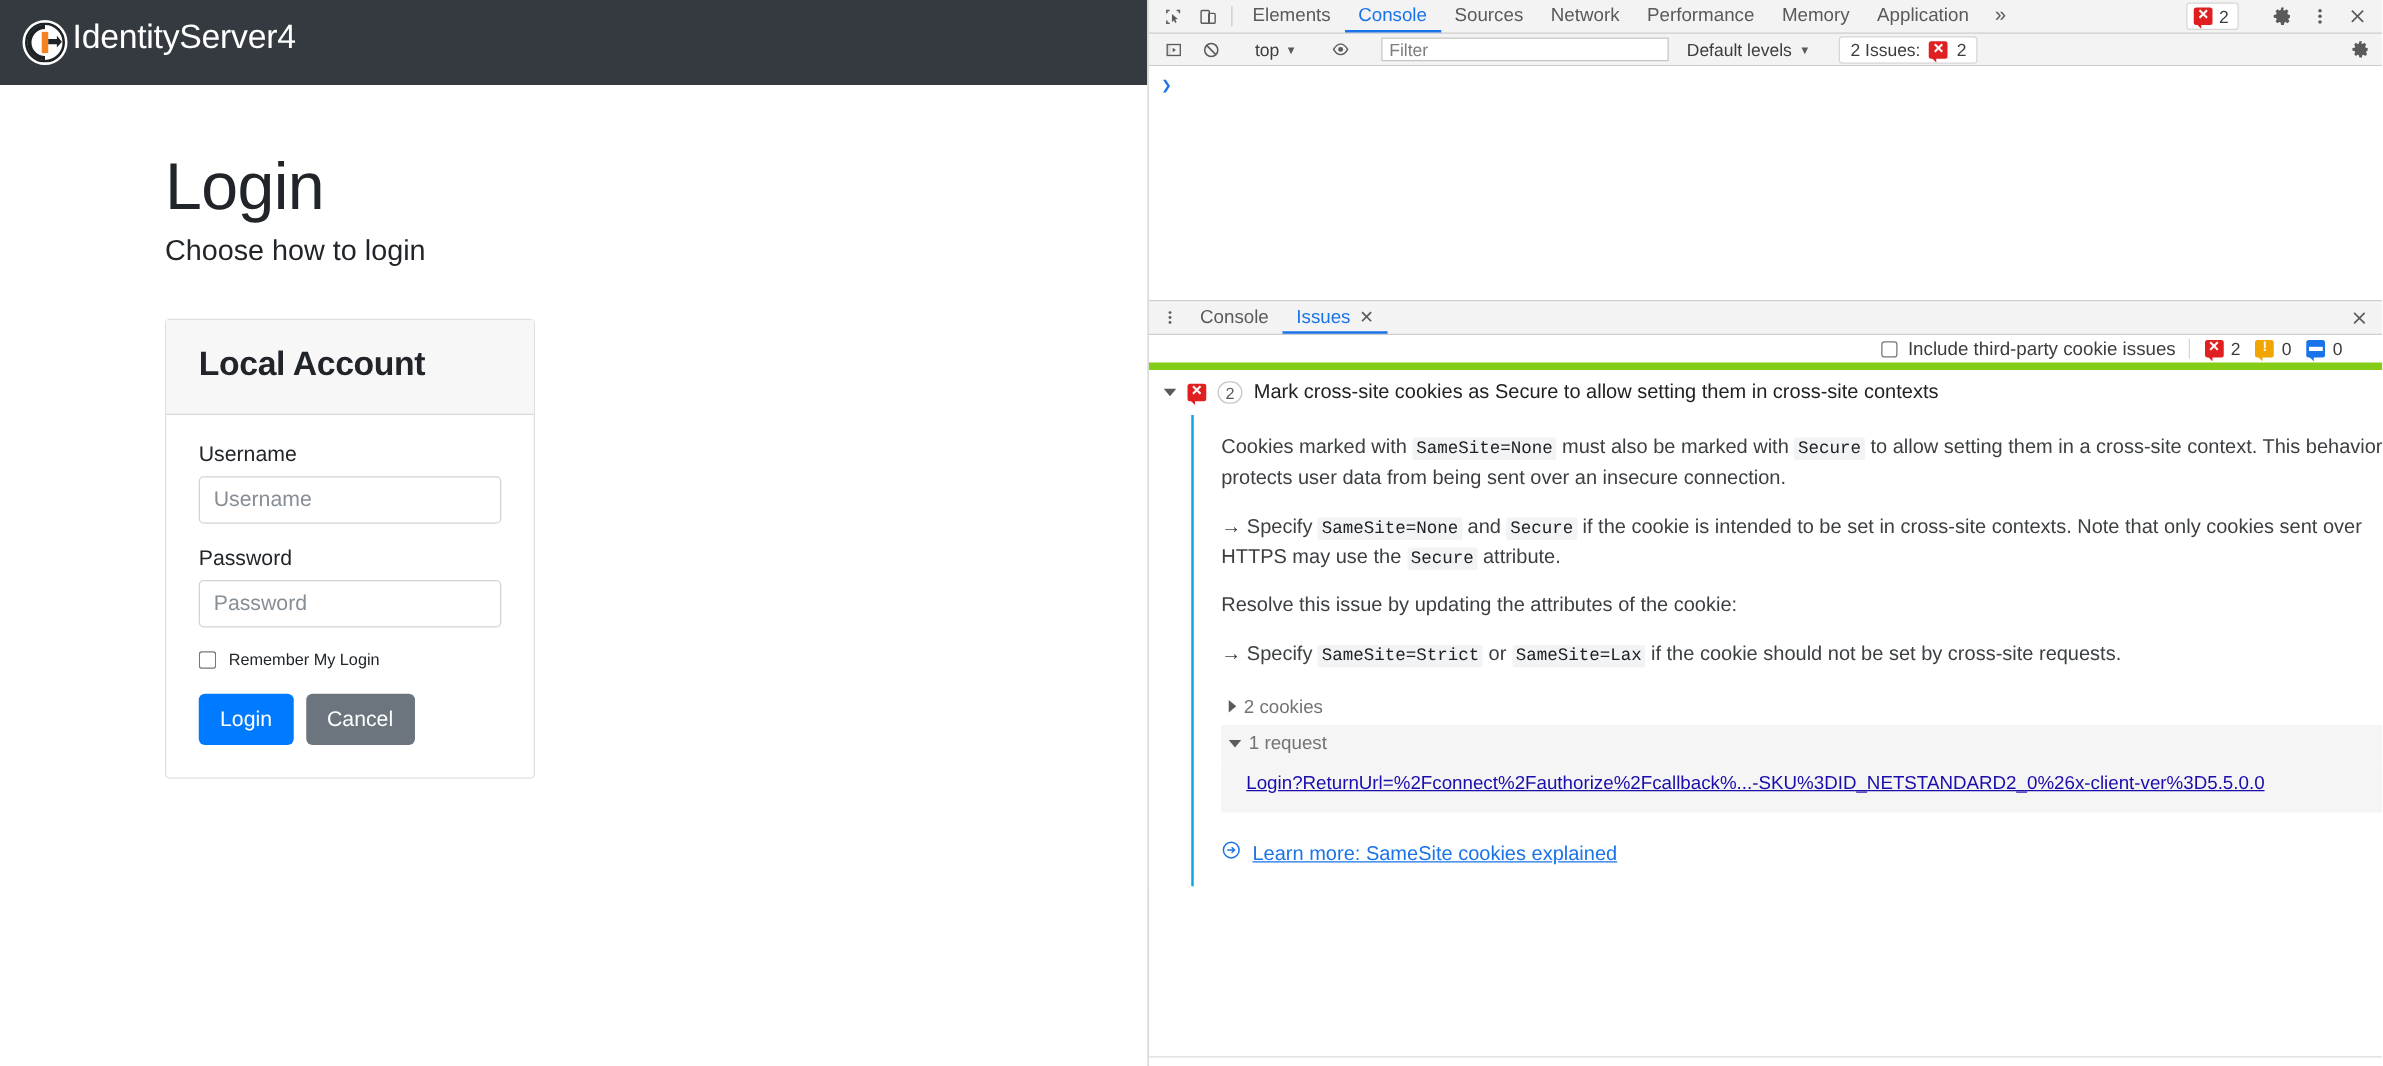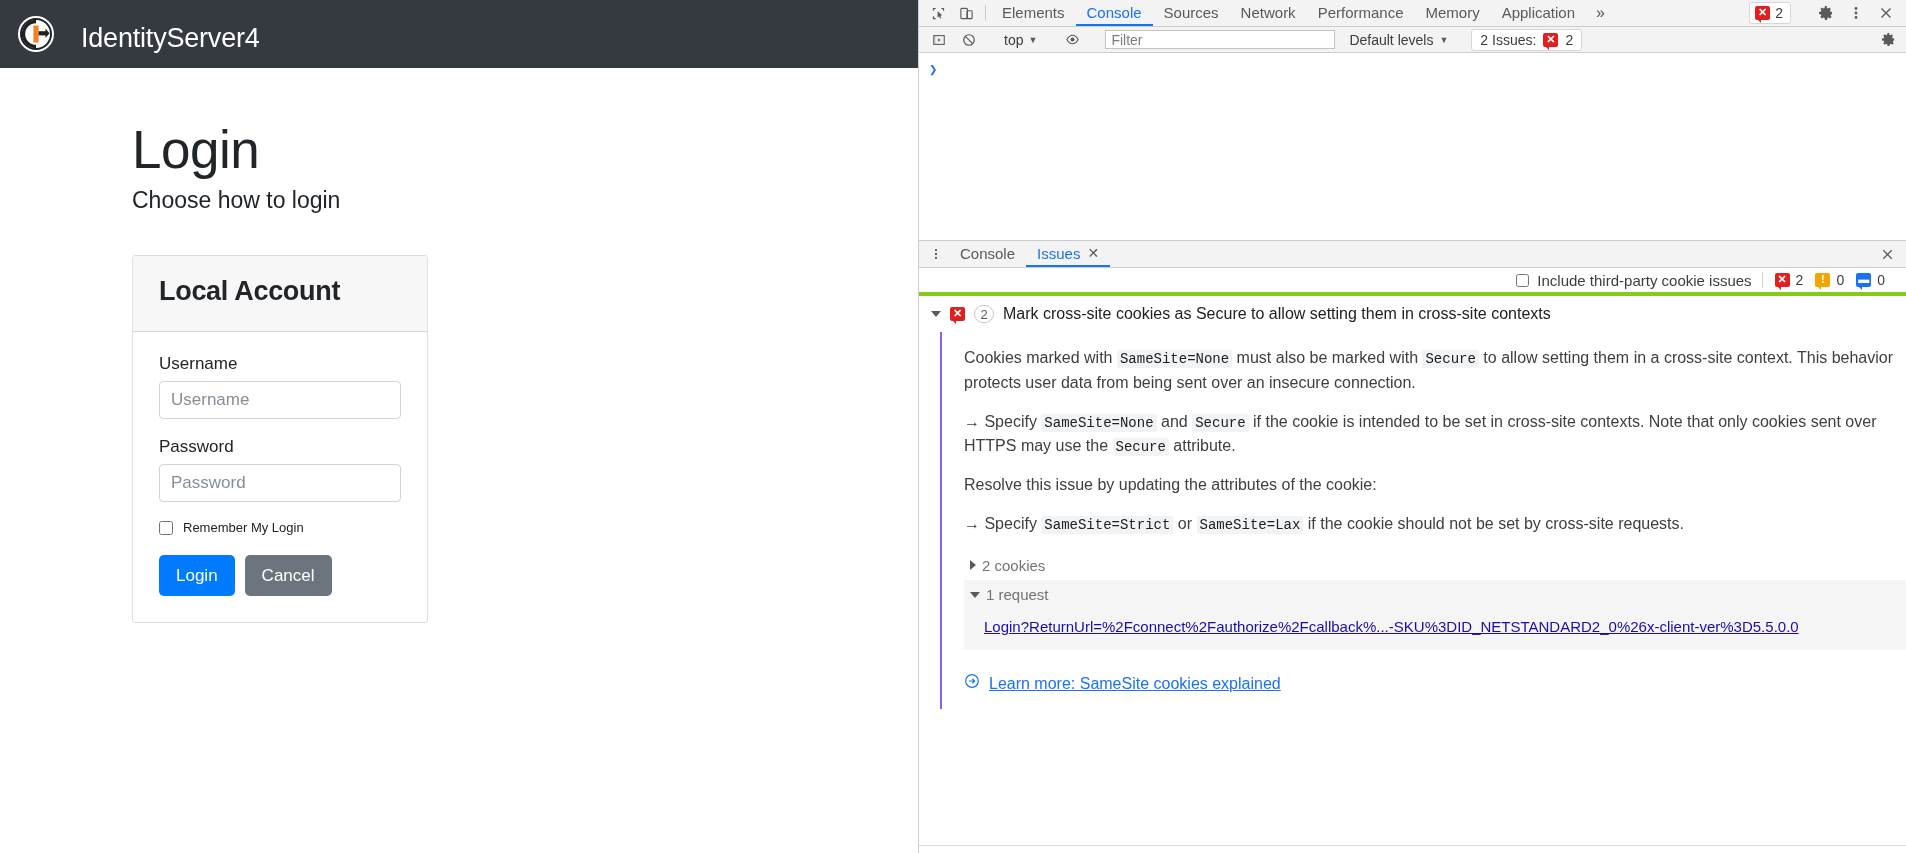--- a/index.html
+++ b/index.html
@@ -19,21 +19,21 @@
     background: #ffffff;
     overflow: hidden;
   }
   #navbar {
     height: 68px; width: 100%;
     background: #343a40;
     display: flex; align-items: center;
     padding-left: 18px;
   }
   .brand {
-    display: flex; align-items: flex-end; gap: 27px;
+    display: flex; align-items: flex-start; gap: 4px;
     text-decoration: none;
   }
   .brand-logo {
     width: 36px; height: 36px; border-radius: 50%;
     background: #ffffff;
     position: relative;
     display: block;
     flex: 0 0 auto;
     border: 2px solid #ffffff;
   }
@@ -281,24 +281,24 @@
   .drawer-tab.active { color: #1a73e8; border-bottom-color: #1a73e8; }
   .drawer-close { font-size: 14px; color: #5a5a5a; }
   .drawer-x {
     margin-left: auto; display: flex; align-items: center;
     padding: 0 11px; color: #5a5a5a; font-size: 17px;
   }
 
   .issues-toolbar {
     height: 28px;
     background: #fff;
-    border-bottom: 4px solid #84cc16;
+    border-bottom: 6px solid #84cc16;
     display: flex; align-items: center; justify-content: flex-end;
     gap: 10px;
-    padding-right: 15px;
+    padding-right: 26px;
   }
   .third-party {
     display: inline-flex; align-items: center; gap: 8px;
     font-size: 15px; color: #3c3c3c;
   }
   .third-party input { width: 13px; height: 13px; margin: 0; }
   .counts { display: inline-flex; align-items: center; gap: 6px; font-size: 14px; color: #3c3c3c;
             border-left: 1px solid #d6d6d6; padding-left: 12px; }
   .counts span.n { margin-right: 6px; }
 
@@ -320,22 +320,22 @@
     border-bottom: 5px solid transparent;
     border-left: 6px solid #5a5a5a;
     border-right: 0;
   }
   .count-chip {
     border: 1px solid #c9c9c9; border-radius: 9px;
     min-width: 20px; height: 18px; line-height: 17px; text-align: center;
     font-size: 13px; color: #5a5a5a; padding: 0 5px;
   }
   .issue-body {
-    border-left: 2px solid #8b5cf6;
-    margin-left: 21px;
+    border-left: 2px solid #0ea5e9;
+    margin-left: 34px;
     padding: 4px 0 12px 22px;
     font-size: 16px; color: #3c4043;
     line-height: 1.55;
   }
   .issue-body p { margin: 10px 0 14px 0; max-width: 100%; }
   code.mono {
     font-family: "Liberation Mono", monospace;
     font-size: 14px;
     background: #f1f3f4;
     padding: 1px 3px;

